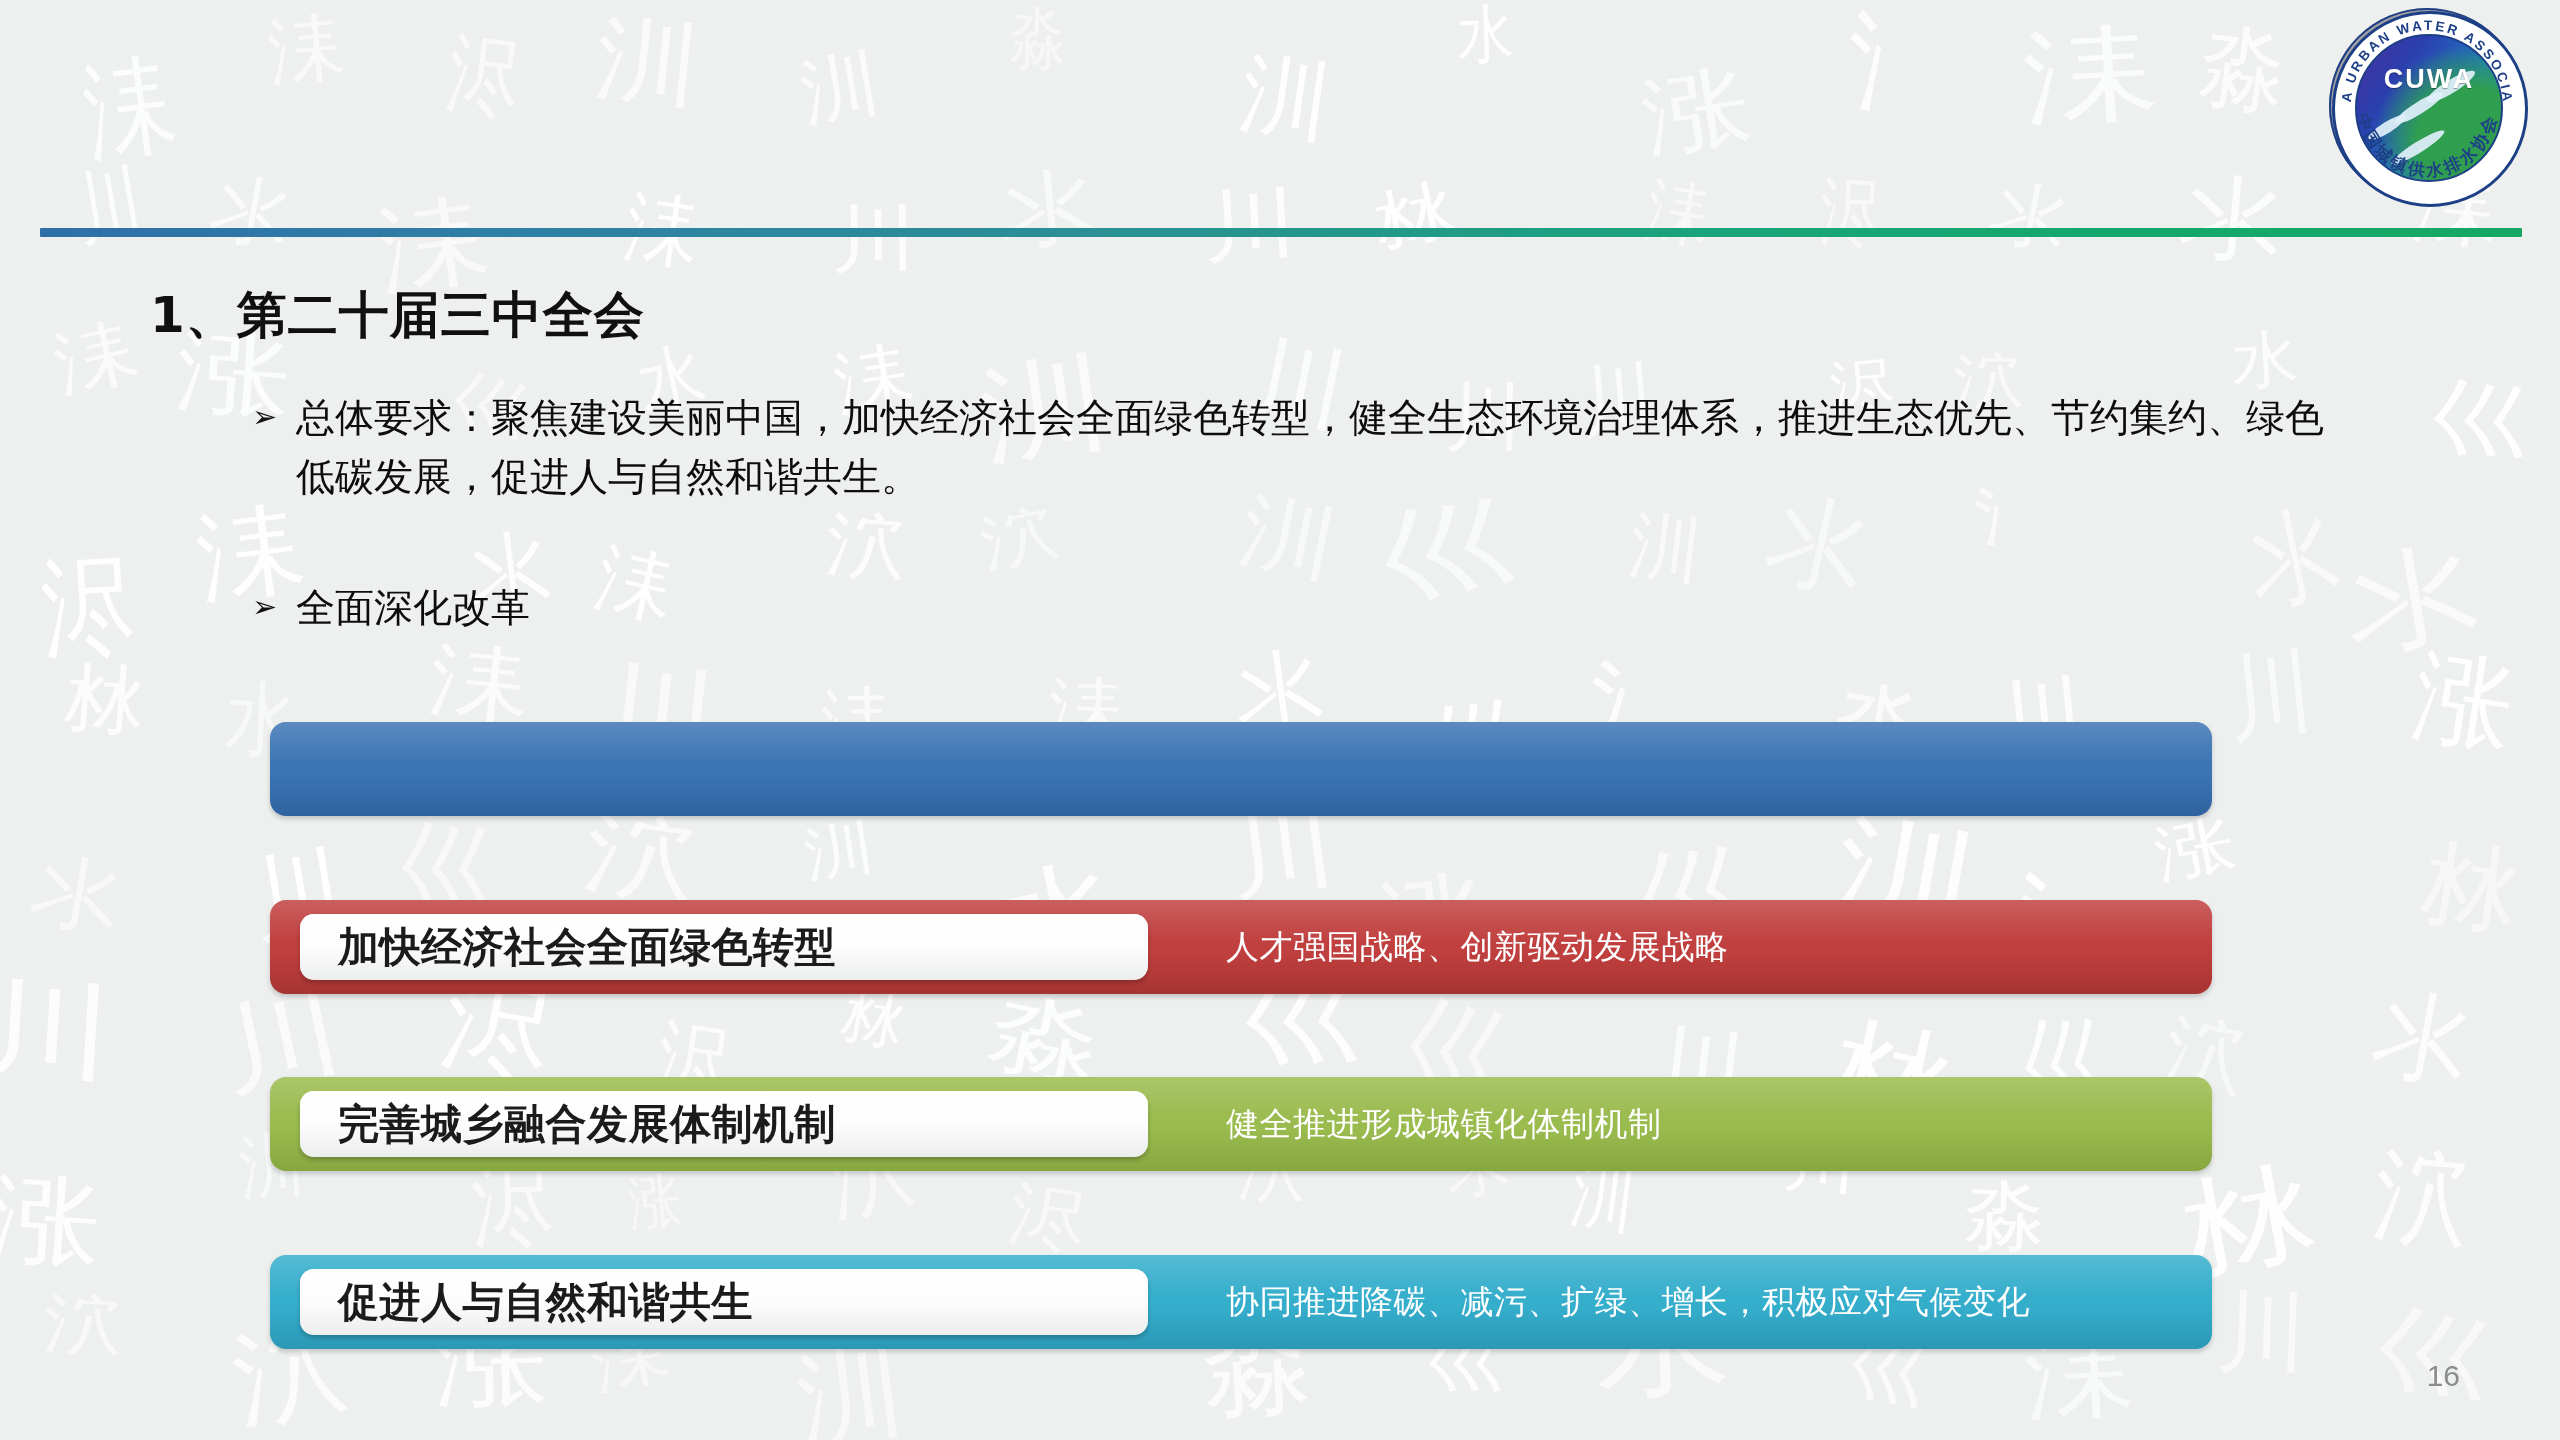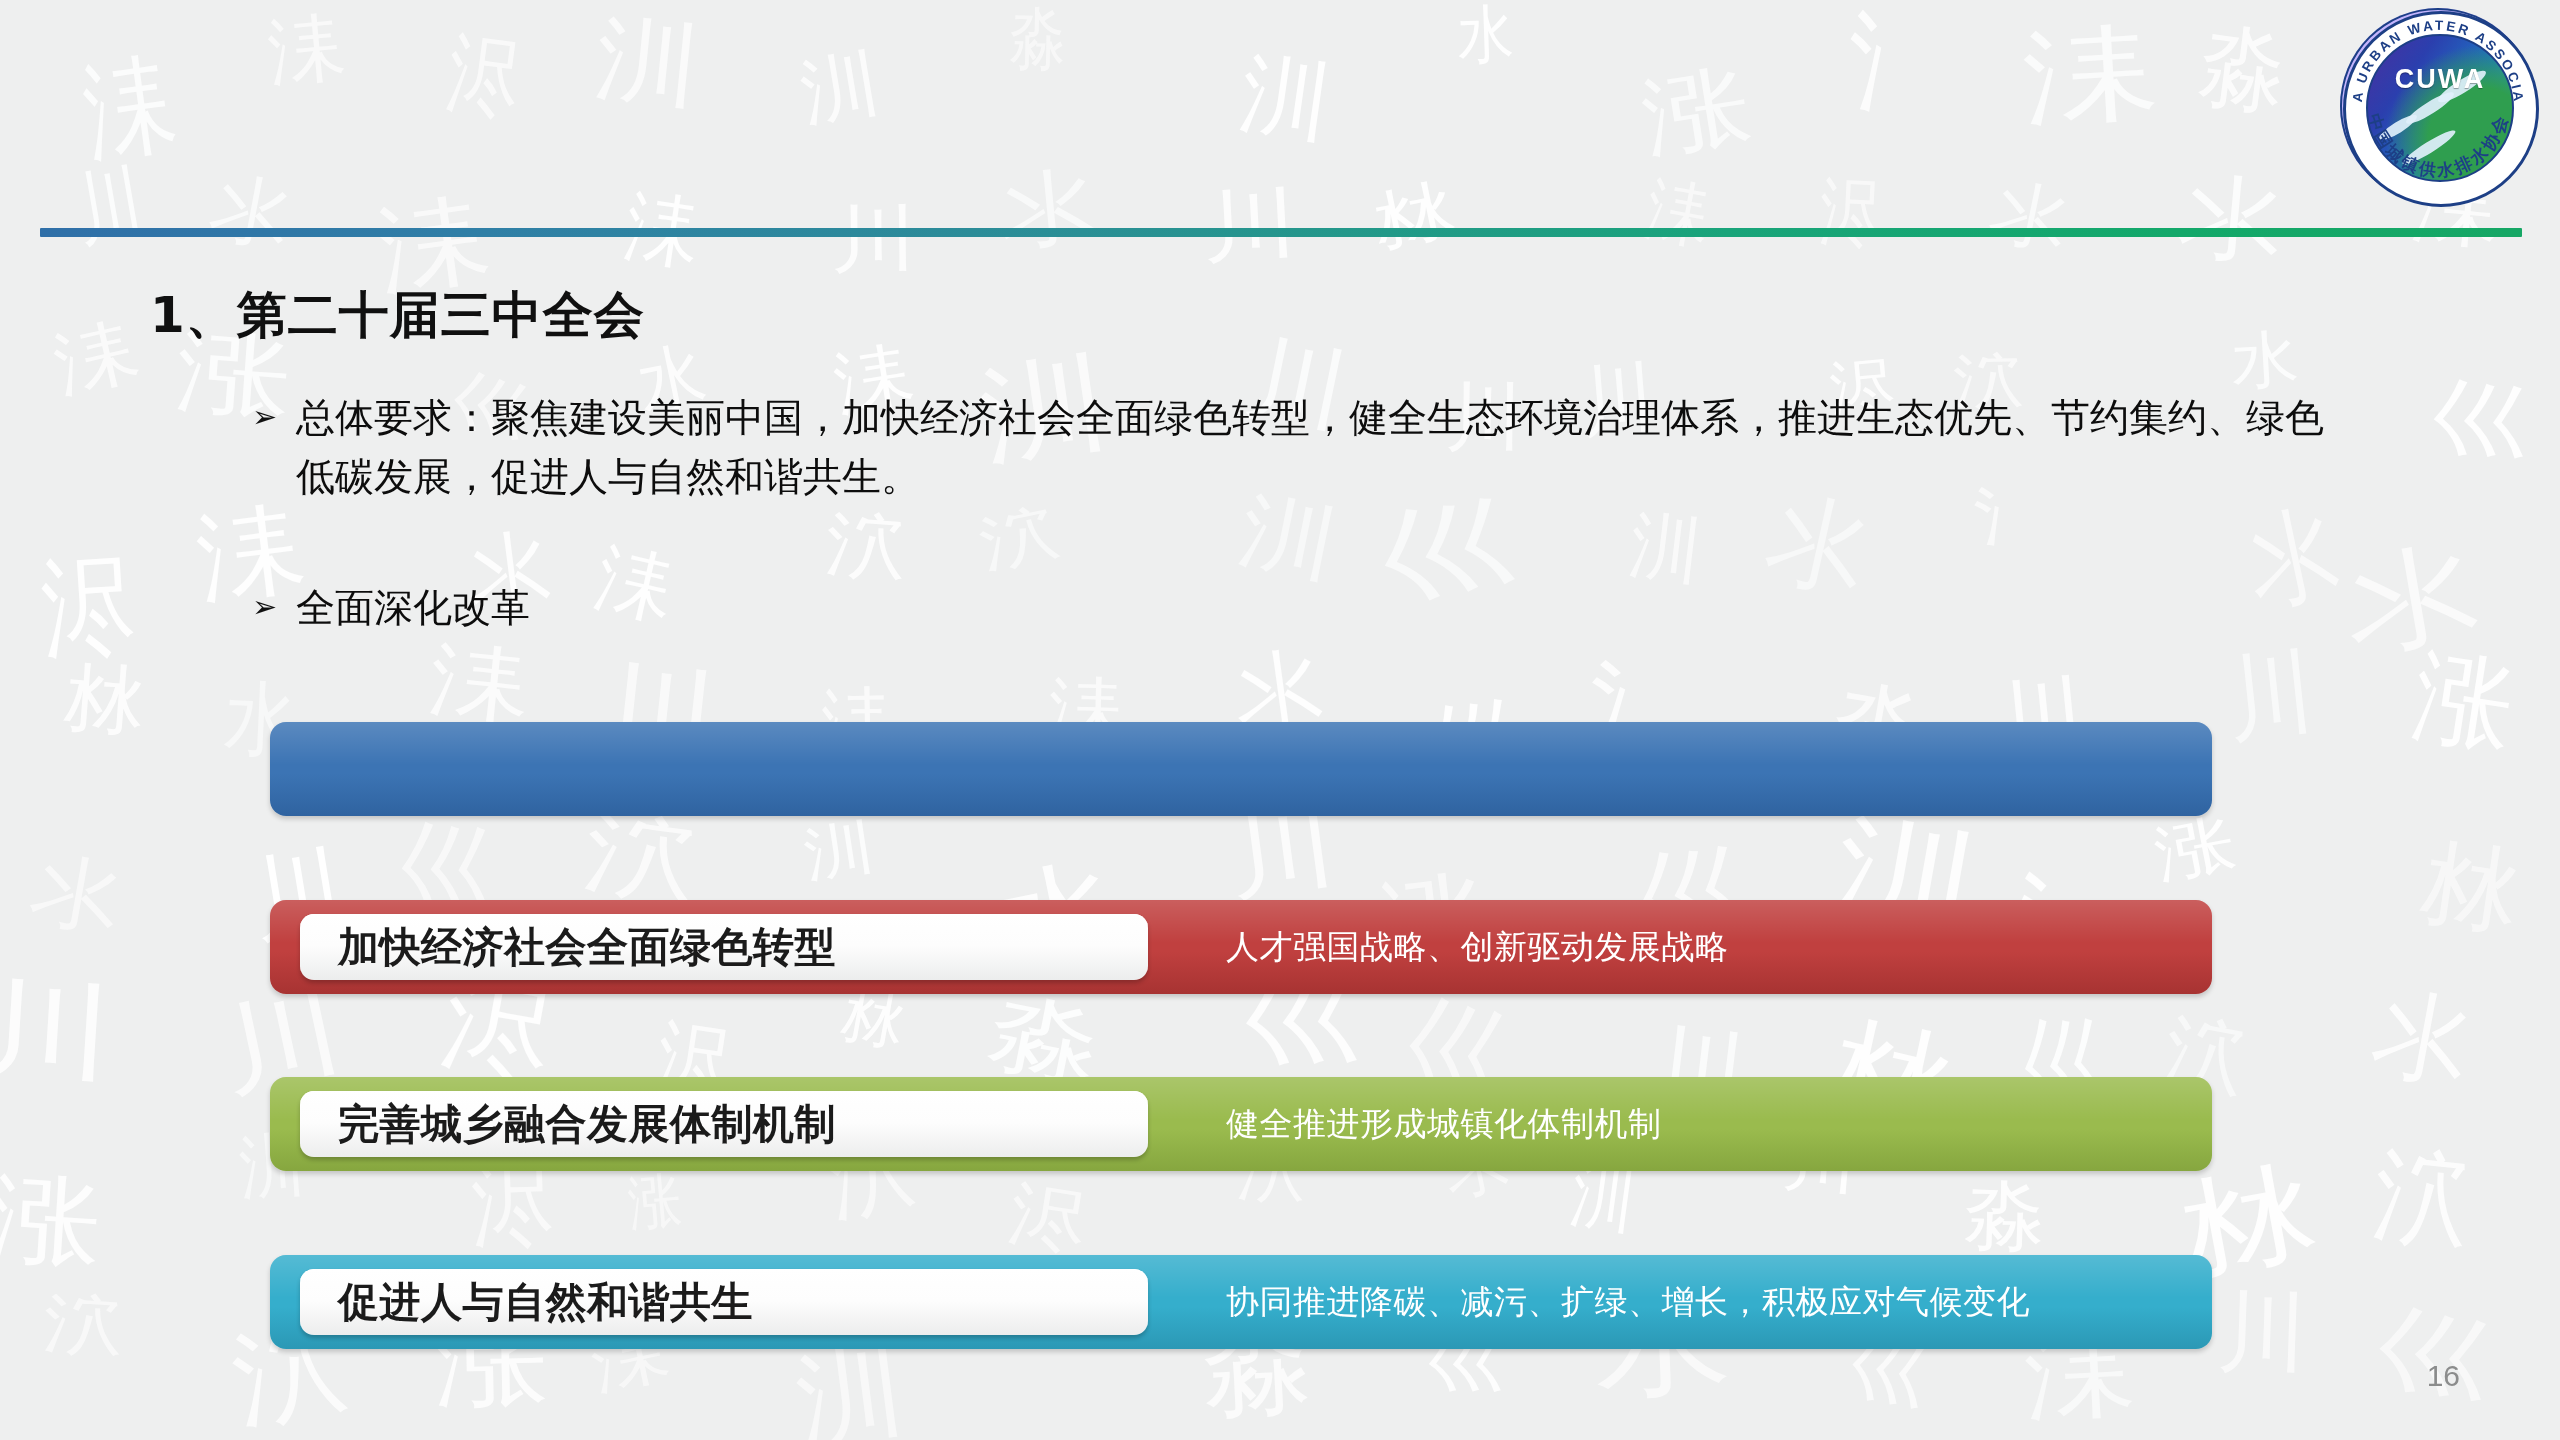--- a/index.html
+++ b/index.html
@@ -43,23 +43,23 @@
   }
 
   #divider{
     position:absolute;left:40px;top:228px;width:2482px;height:9px;
     background:linear-gradient(90deg,#2f6fa8 0%,#2f7fa6 18%,#2a8f95 42%,#19a47a 68%,#13a86a 86%,#16a765 100%);
     border-radius:1px;
   }
 
   
   #logo{
-    position:absolute;right:24px;top:8px;width:196px;height:196px;
+    position:absolute;right:35px;top:8px;width:196px;height:196px;
     border-radius:50%;
-    background:#c4b5fd;
+    background:#a3a3a3;
     box-shadow:0 0 0 2px #1d3f86 inset;
     z-index:3;
   }
   #logo .ring{
     position:absolute;left:3px;top:3px;width:190px;height:190px;
     border-radius:50%;
     border:3px solid #1d3f86;
     background:#ffffff;
   }
   #logo .inner{

